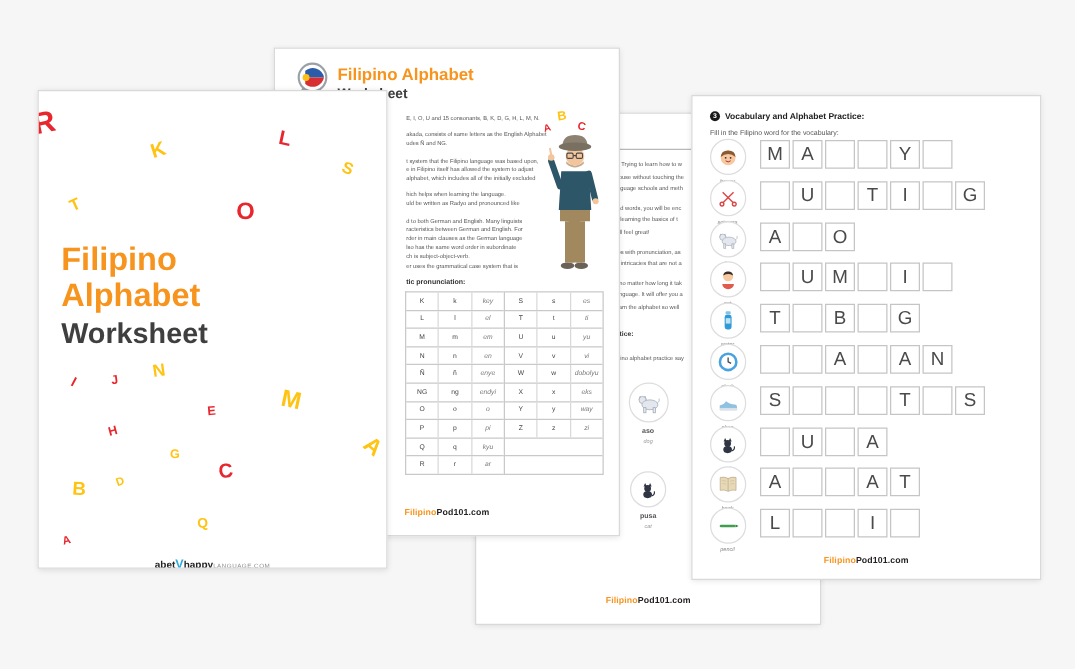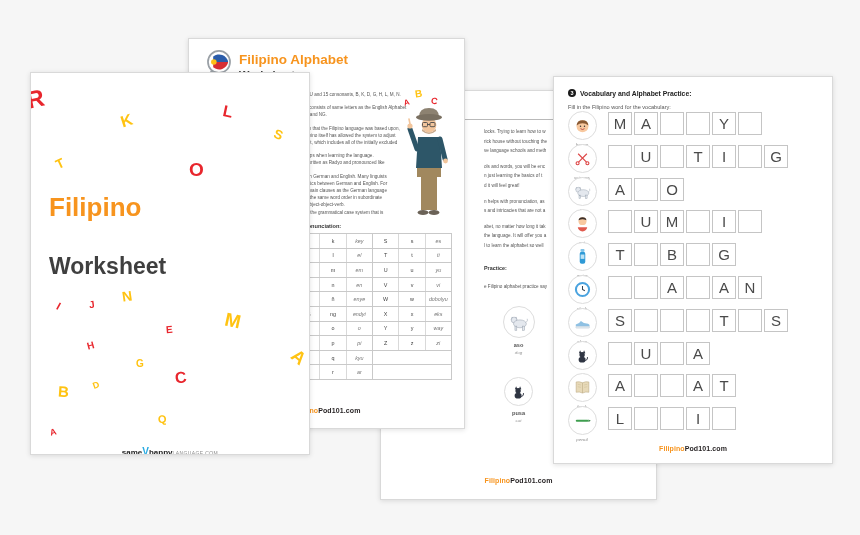--- a/index.html
+++ b/index.html
@@ -27,21 +27,21 @@
   .rp-heading b{font-size:6.8px;color:#222;}
   .rp-instruction{position:absolute;left:14px;top:27px;font-size:5.6px;color:#555;}
   .word-row{position:absolute;left:12px;display:flex;align-items:flex-start;}
   .icon-wrap{width:32px;text-align:center;margin-right:10px;}
   .icon-circle{width:27px;height:27px;border:1px solid #ddd;border-radius:50%;margin:0 auto;display:flex;align-items:center;justify-content:center;background:#fff;}
   .icon-circle svg{width:19px;height:19px;}
   .icon-label{font-size:4.4px;font-style:italic;color:#888;margin-top:2px;}
   .boxes{display:flex;gap:2px;margin-top:1px;}
   .box{width:22px;height:21px;border:1px solid #c5c5c5;background:#fff;display:flex;align-items:center;justify-content:center;font-size:15px;color:#4a4a4a;}
   
-  #mid-page{left:188px;top:38px;width:277px;height:391px;z-index:3;}
+  #mid-page{left:219px;top:38px;width:277px;height:391px;z-index:3;}
   .mid-logo{position:absolute;left:15px;top:9px;width:30px;height:30px;}
   .mid-title{position:absolute;left:50px;top:13px;font-size:13.5px;font-weight:bold;color:#f7941e;white-space:nowrap;}
   .mid-subtitle{position:absolute;left:50px;top:30px;font-size:11px;font-weight:bold;color:#3d3d3d;}
   .mid-frags{position:absolute;left:105px;top:52px;width:150px;}
   .mid-frags p{margin:0 0 6px 0;font-size:4.6px;line-height:7.2px;color:#555;white-space:pre;}
   .pron-heading{position:absolute;left:105px;top:184px;font-size:5.6px;font-weight:bold;color:#333;white-space:nowrap;}
   .ptable-wrap{position:absolute;left:104px;top:194px;display:flex;}
   .ptable{width:78px;border:1px solid #c9c9c9;border-right:none;}
   .ptable.last{border-right:1px solid #c9c9c9;}
   .prow{display:flex;border-bottom:1px solid #c9c9c9;height:13.6px;}
@@ -511,20 +511,21 @@
         <span class="cover-letter" style="color: rgb(255, 195, 18); left: 105px; top: 286px; font-size: 10px; transform: rotate(0deg);">G</span>
         <span class="cover-letter" style="color: rgb(232, 38, 45); left: 144px; top: 297px; font-size: 16px; transform: rotate(-8deg);">C</span>
         <span class="cover-letter" style="color: rgb(255, 195, 18); left: 62px; top: 308px; font-size: 9px; transform: rotate(-20deg);">D</span>
         <span class="cover-letter" style="color: rgb(255, 195, 18); left: 27px; top: 311px; font-size: 15px; transform: rotate(4deg);">B</span>
         <span class="cover-letter" style="color: rgb(255, 195, 18); left: 127px; top: 341px; font-size: 11px; transform: rotate(-8deg);">Q</span>
         <span class="cover-letter" style="color: rgb(232, 38, 45); left: 19px; top: 355px; font-size: 9px; transform: rotate(-15deg);">A</span>
         <span class="cover-letter" style="color: rgb(255, 195, 18); left: 261px; top: 275px; font-size: 18px; transform: rotate(40deg);">A</span>
       </div>
     <div class="cover-title">
       <div>Filipino</div>
+      <div>Alphabet</div>
     </div>
     <div class="cover-subtitle">Worksheet</div>
     <div class="cover-brand">
-      <span class="inno">same</span><span class="v">V</span><span class="inno">happy</span><span class="dom">LANGUAGE.COM</span>
+      <span class="inno">abet</span><span class="v">V</span><span class="inno">happy</span><span class="dom">LANGUAGE.COM</span>
     </div>
   </div>
 
 </div>
 
 </body></html>

